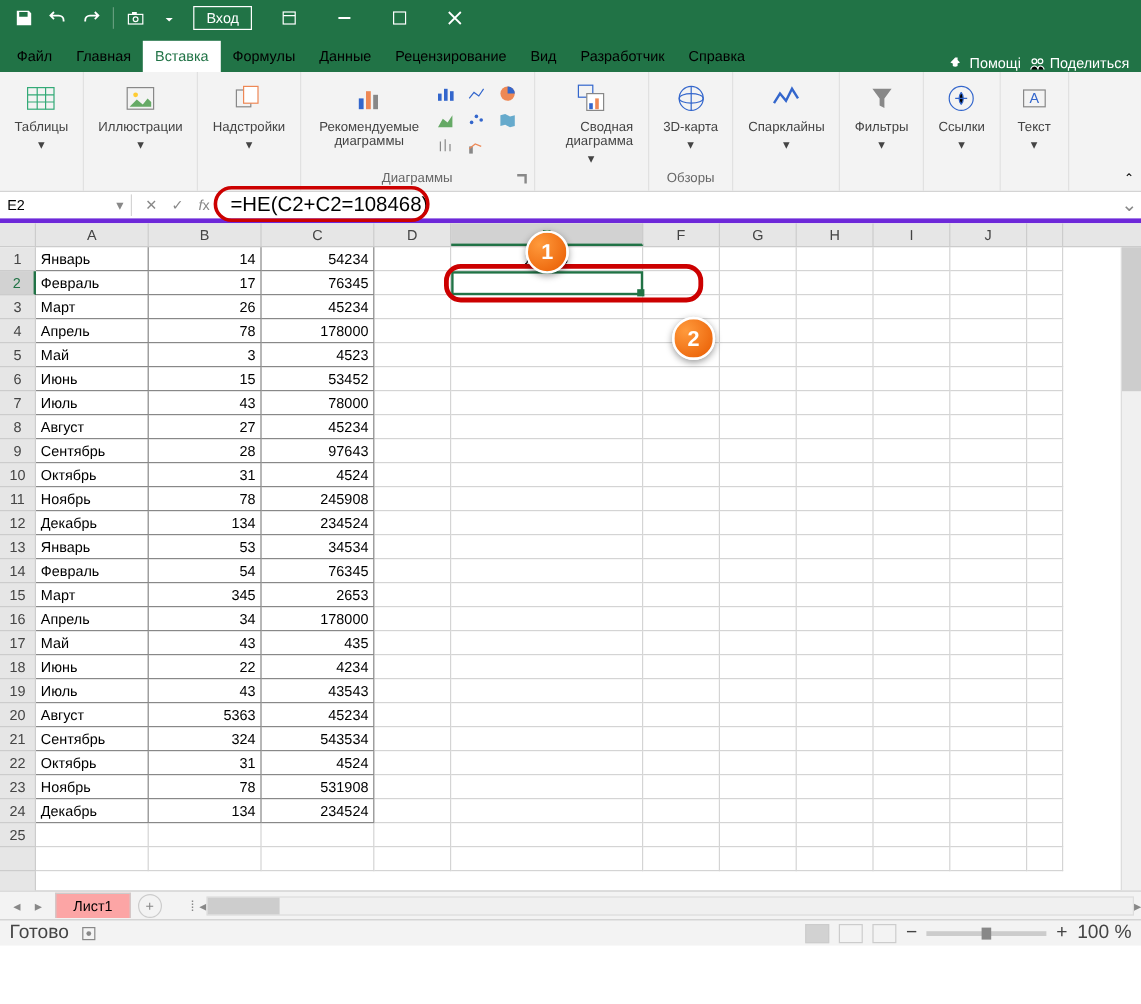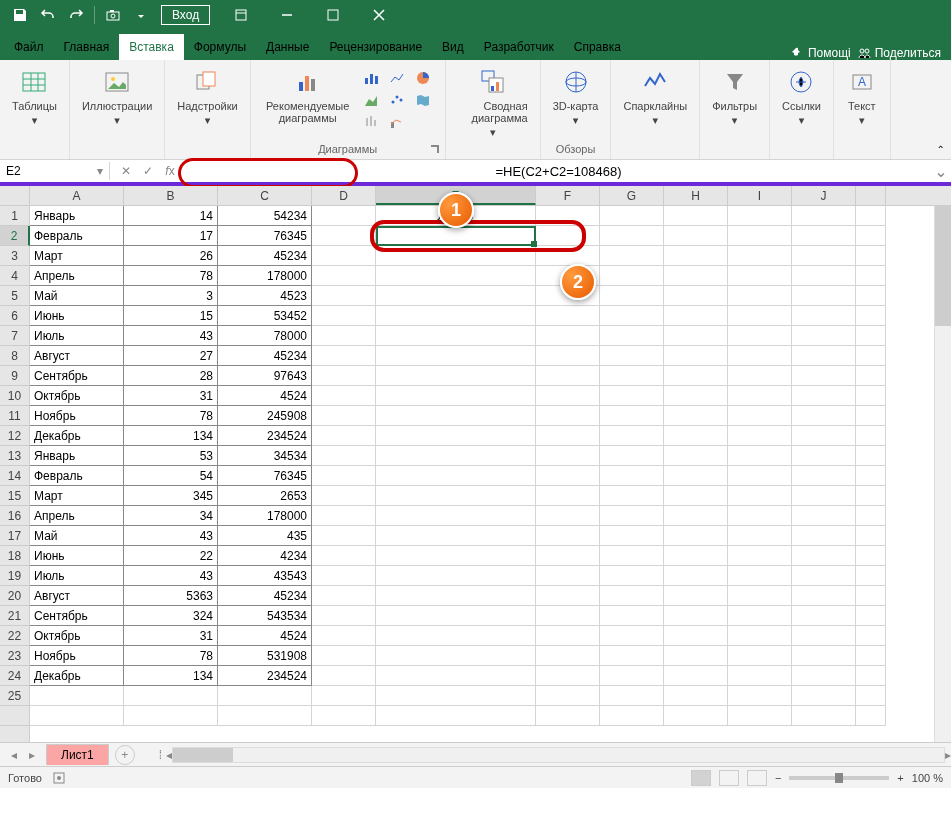--- a/index.html
+++ b/index.html
@@ -34,21 +34,21 @@
 .ribbon-collapse { position: absolute; right: 6px; bottom: 4px; cursor: pointer; font-size: 10px; }
 
 
 .callout { position: absolute; width: 36px; height: 36px; border-radius: 50%; background: radial-gradient(circle at 30% 30%, #ff9a3c, #e85a00); border: 2px solid #fff; box-shadow: 0 2px 6px rgba(0,0,0,0.4); display: flex; align-items: center; justify-content: center; color: #fff; font-weight: bold; font-size: 18px; z-index: 100; }
 
 
 .formula-bar { display: flex; align-items: center; border-bottom: 4px solid #6d28d9; height: 26px; background: #fff; position: relative; }
 .namebox { width: 110px; border-right: 1px solid #d4d4d4; padding: 2px 6px; font-size: 12px; display: flex; align-items: center; justify-content: space-between; }
 .fb-btns { display: flex; gap: 2px; padding: 0 6px; }
 .fb-btn { width: 20px; height: 20px; display: flex; align-items: center; justify-content: center; cursor: pointer; color: #888; font-size: 12px; }
-.formula-input-wrap { flex: 1; position: relative; padding: 2px 6px; font-size: 13px; text-align: center; }
+.formula-input-wrap { flex: 1; position: relative; padding: 2px 6px; font-size: 17px; }
 .formula-highlight { position: absolute; border: 3px solid #c00; border-radius: 16px; left: -8px; top: -4px; height: 30px; width: 180px; pointer-events: none; }
 .fb-expand { width: 20px; display: flex; align-items: center; justify-content: center; cursor: pointer; color: #888; }
 
 
 .grid-area { position: relative; overflow: hidden; height: 556px; }
 .col-headers { display: flex; background: #e6e6e6; border-bottom: 1px solid #ccc; height: 20px; font-size: 12px; }
 .corner { width: 30px; border-right: 1px solid #ccc; background: #e6e6e6; }
 .col-header { border-right: 1px solid #ccc; text-align: center; line-height: 20px; color: #444; cursor: pointer; }
 .col-header.selected { background: #d2d2d2; color: #217346; border-bottom: 2px solid #217346; }
 .grid-body { display: flex; }
@@ -68,21 +68,21 @@
 .sheet-tabs { display: flex; align-items: center; height: 24px; border-top: 1px solid #ccc; background: #f3f3f3; font-size: 12px; }
 .sheet-nav { display: flex; gap: 2px; padding: 0 6px; }
 .sheet-nav-btn { width: 16px; cursor: pointer; color: #888; text-align: center; }
 .sheet-tab { padding: 3px 14px; background: #fca5a5; border: 1px solid #ccc; border-bottom: none; cursor: pointer; }
 .sheet-add { width: 20px; height: 20px; border: 1px solid #ccc; border-radius: 50%; display: flex; align-items: center; justify-content: center; margin-left: 6px; cursor: pointer; color: #888; }
 .hscroll { flex: 1; margin-left: 20px; display: flex; align-items: center; }
 .hscroll-track { flex: 1; height: 16px; background: #f0f0f0; border: 1px solid #ddd; position: relative; }
 .hscroll-thumb { position: absolute; left: 0; width: 60px; height: 100%; background: #cdcdcd; }
 
 
-.statusbar { display: flex; align-items: center; height: 22px; background: #f3f3f3; border-top: 1px solid #ccc; font-size: 11px; color: #444; padding: 0 8px; }
+.statusbar { display: flex; align-items: center; height: 22px; background: #f3f3f3; border-top: 1px solid #ccc; font-size: 16px; color: #444; padding: 0 8px; }
 .status-left { display: flex; gap: 10px; align-items: center; }
 .status-right { margin-left: auto; display: flex; align-items: center; gap: 8px; }
 .view-btn { width: 20px; height: 16px; border: 1px solid #ccc; cursor: pointer; }
 .view-btn.active { background: #d2d2d2; }
 .zoom-slider { width: 100px; height: 4px; background: #ccc; position: relative; }
 .zoom-thumb { position: absolute; left: 50%; top: -3px; width: 8px; height: 10px; background: #888; transform: translateX(-50%); }
 
 
 .vscroll { position: absolute; right: 0; top: 20px; bottom: 0; width: 17px; background: #f0f0f0; border-left: 1px solid #ddd; }
 .vscroll-thumb { position: absolute; top: 0; width: 100%; height: 120px; background: #cdcdcd; }

